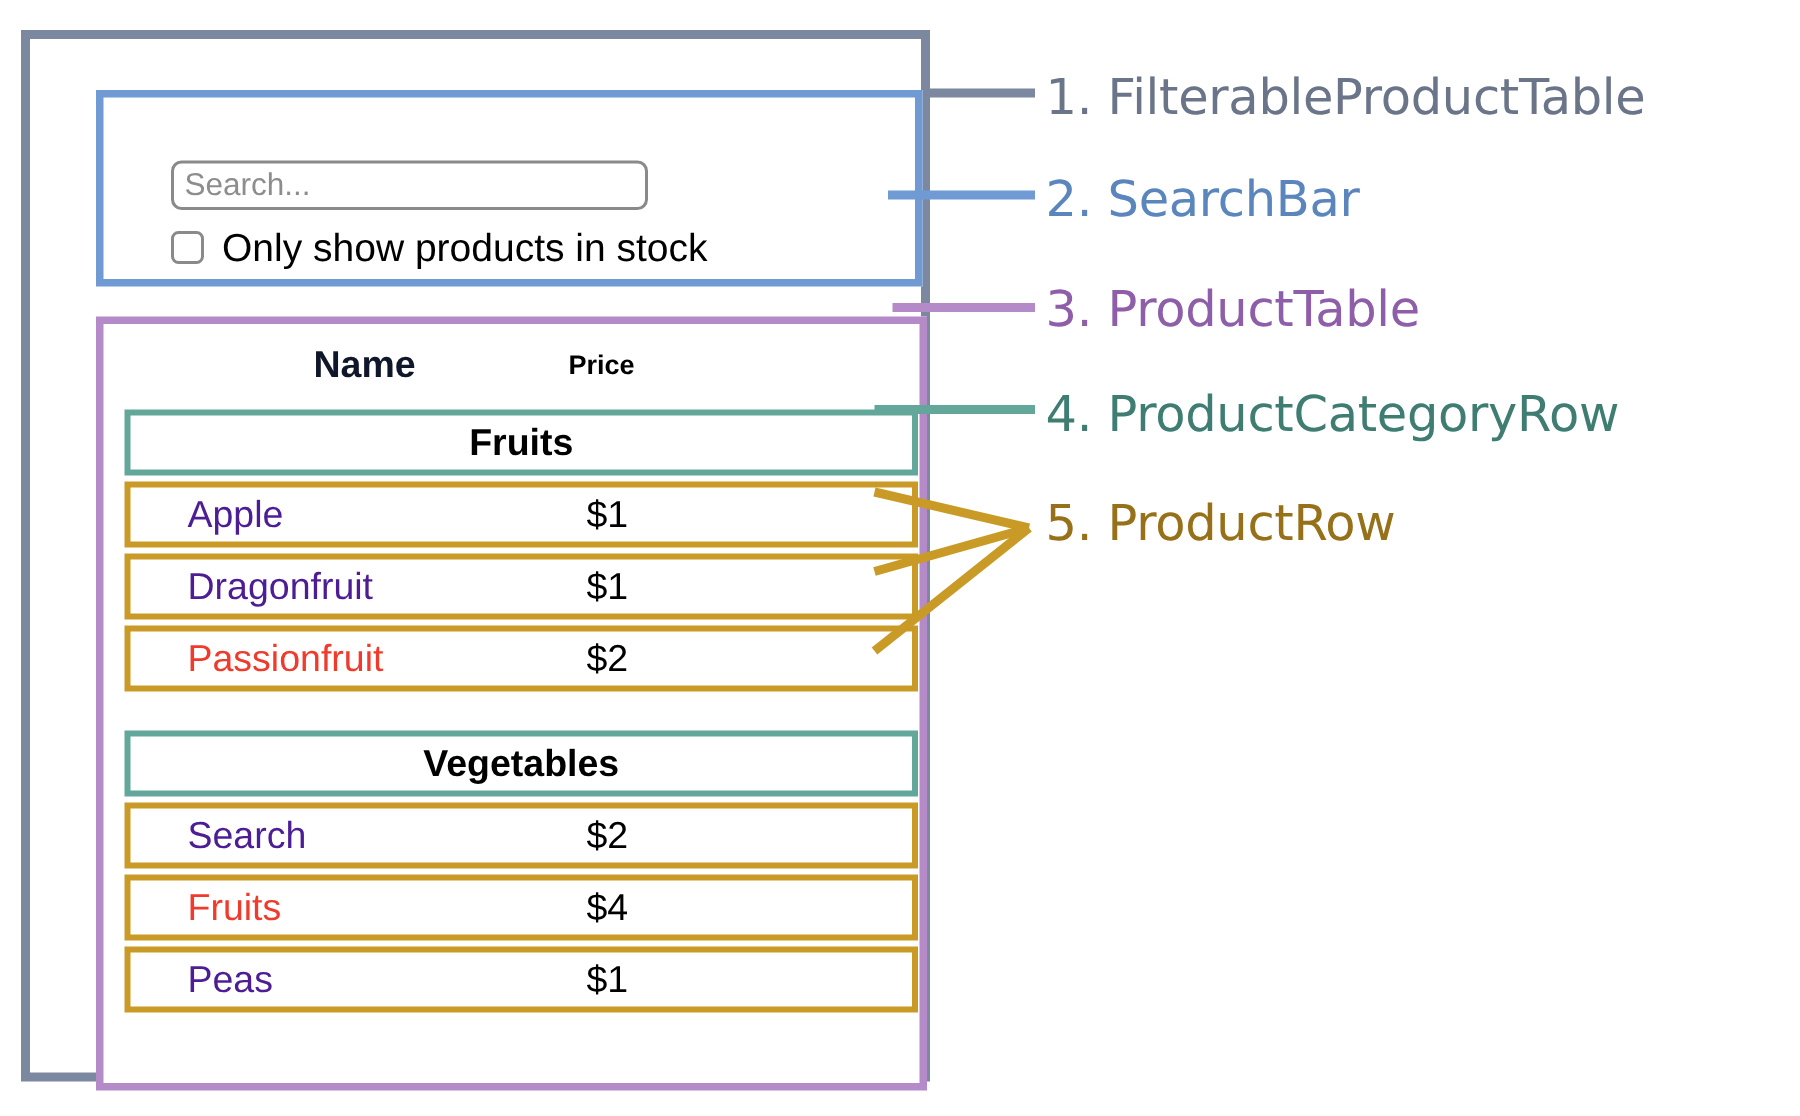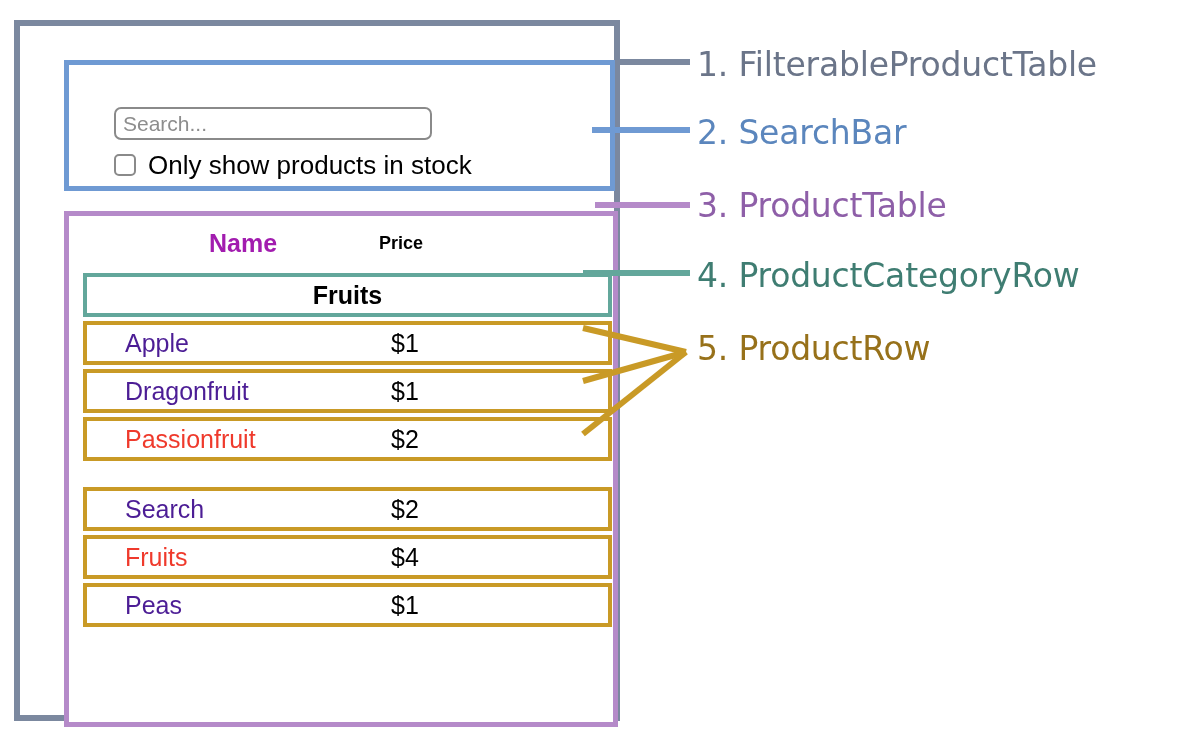--- a/index.html
+++ b/index.html
@@ -100,21 +100,21 @@
     width: 100%;
     height: 36px;
     display: flex;
     align-items: center;
   }
   .th-name {
     position: absolute;
     left: 140px;
     font-size: 25px;
     font-weight: bold;
-    color: #a21caf;
+    color: #0f172a;
   }
   .th-price {
     position: absolute;
     left: 310px;
     font-size: 18px;
     font-weight: bold;
     color: #000000;
   }
 
   .rows-area {
@@ -233,20 +233,23 @@
         <span class="product-price">$1</span>
       </div>
 
       <div class="product-row">
         <span class="product-name out-of-stock">Passionfruit</span>
         <span class="product-price">$2</span>
       </div>
 
       <div class="group-gap"></div>
 
+      <div class="category-row">
+        <span class="category-row-label">Vegetables</span>
+      </div>
 
       <div class="product-row">
         <span class="product-name">Search</span>
         <span class="product-price">$2</span>
       </div>
 
       <div class="product-row">
         <span class="product-name out-of-stock">Fruits</span>
         <span class="product-price">$4</span>
       </div>

